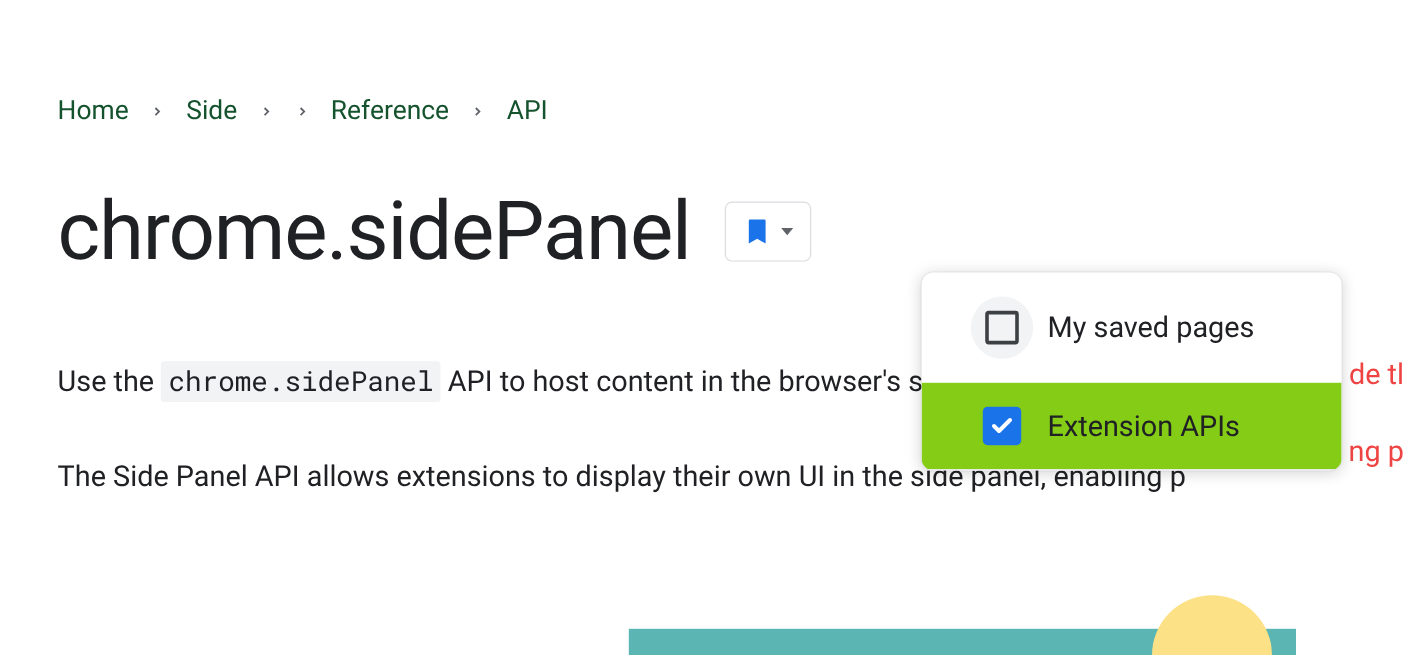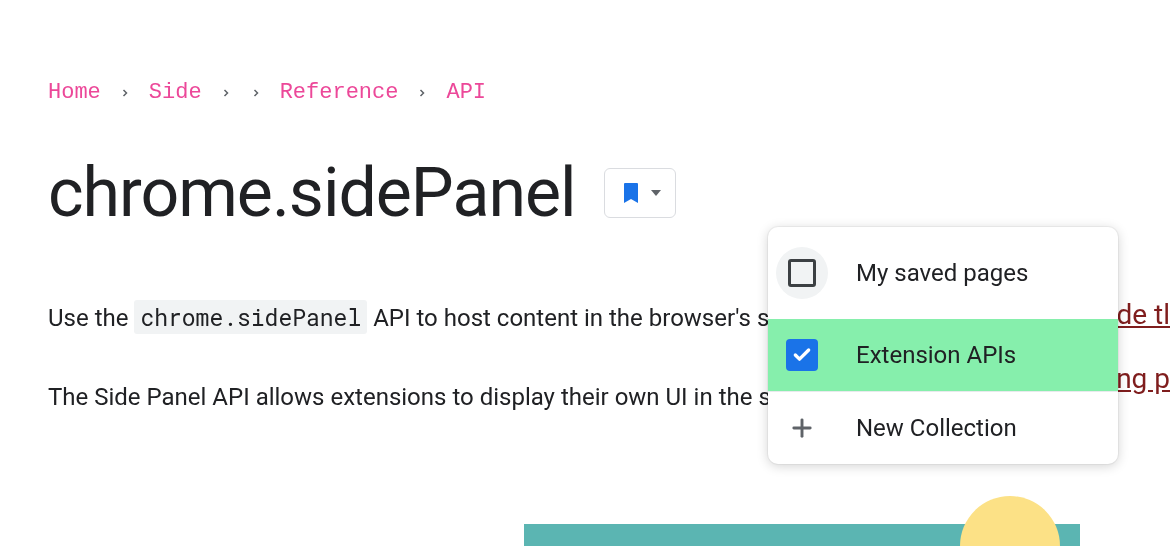--- a/index.html
+++ b/index.html
@@ -21,24 +21,23 @@
     }
     .breadcrumb {
       display: flex;
       align-items: center;
       gap: 18px;
       font-size: 22px;
       color: #202124;
       margin-bottom: 48px;
     }
     .breadcrumb a {
-      color: #ec4899;
+      color: #14532d;
       text-decoration: none;
       cursor: pointer;
-      font-family: Liberation Mono, monospace;
     }
     .chevron {
       display: inline-flex;
       align-items: center;
       color: #5f6368;
     }
     .title-row {
       display: flex;
       align-items: center;
       gap: 28px;
@@ -94,28 +93,28 @@
       width: 350px;
       background: #fff;
       border-radius: 10px;
       box-shadow: 0 2px 12px rgba(0,0,0,0.18), 0 0 0 1px rgba(0,0,0,0.04);
       overflow: hidden;
       z-index: 10;
     }
     .dropdown-item {
       display: flex;
       align-items: center;
-      gap: 28px;
-      padding: 20px 8px;
+      gap: 12px;
+      padding: 20px 41px;
       font-size: 24px;
       color: #202124;
       cursor: pointer;
     }
     .dropdown-item.highlighted {
-      background: #86efac;
+      background: #84cc16;
     }
     .check-circle {
       width: 52px;
       height: 52px;
       border-radius: 50%;
       background: #f1f3f4;
       display: flex;
       align-items: center;
       justify-content: center;
       flex-shrink: 0;
@@ -166,23 +165,22 @@
       left: 960px;
       width: 100px;
       height: 100px;
       border-radius: 50%;
       background: #fce186;
     }
     .cutoff-right {
       position: absolute;
       right: 0;
       top: 295px;
-      font-size: 28px;
-      color: #7f1d1d;
-      text-decoration: underline;
+      font-size: 24px;
+      color: #ef4444;
     }
     .cut1 { top: 298px; }
     .cut2 { top: 362px; }
   </style>
 </head>
 <body>
 
 <div class="content">
   <nav class="breadcrumb">
     <a>Home</a>
@@ -241,28 +239,19 @@
   </div>
   <div class="dropdown-item highlighted">
     <div class="checkbox-filled">
       <svg width="20" height="20" viewBox="0 0 24 24" fill="none" stroke="#fff" stroke-width="4" stroke-linecap="round" stroke-linejoin="round">
           <polyline points="20 6 9 17 4 12"></polyline>
         </svg>
     </div>
     <span>Extension APIs</span>
   </div>
   <div class="divider"></div>
-  <div class="dropdown-item">
-    <div class="plus-icon">
-      <svg width="28" height="28" viewBox="0 0 24 24" fill="none" stroke="#5f6368" stroke-width="2.5" stroke-linecap="round">
-          <line x1="12" y1="5" x2="12" y2="19"></line>
-          <line x1="5" y1="12" x2="19" y2="12"></line>
-        </svg>
-    </div>
-    <span>New Collection</span>
-  </div>
 </div>
 
 <span class="cutoff-right cut1">de tl</span>
 <span class="cutoff-right cut2">ng p</span>
 
 <div class="teal-bar"></div>
 <div class="yellow-circle"></div>
 
 </body></html>

